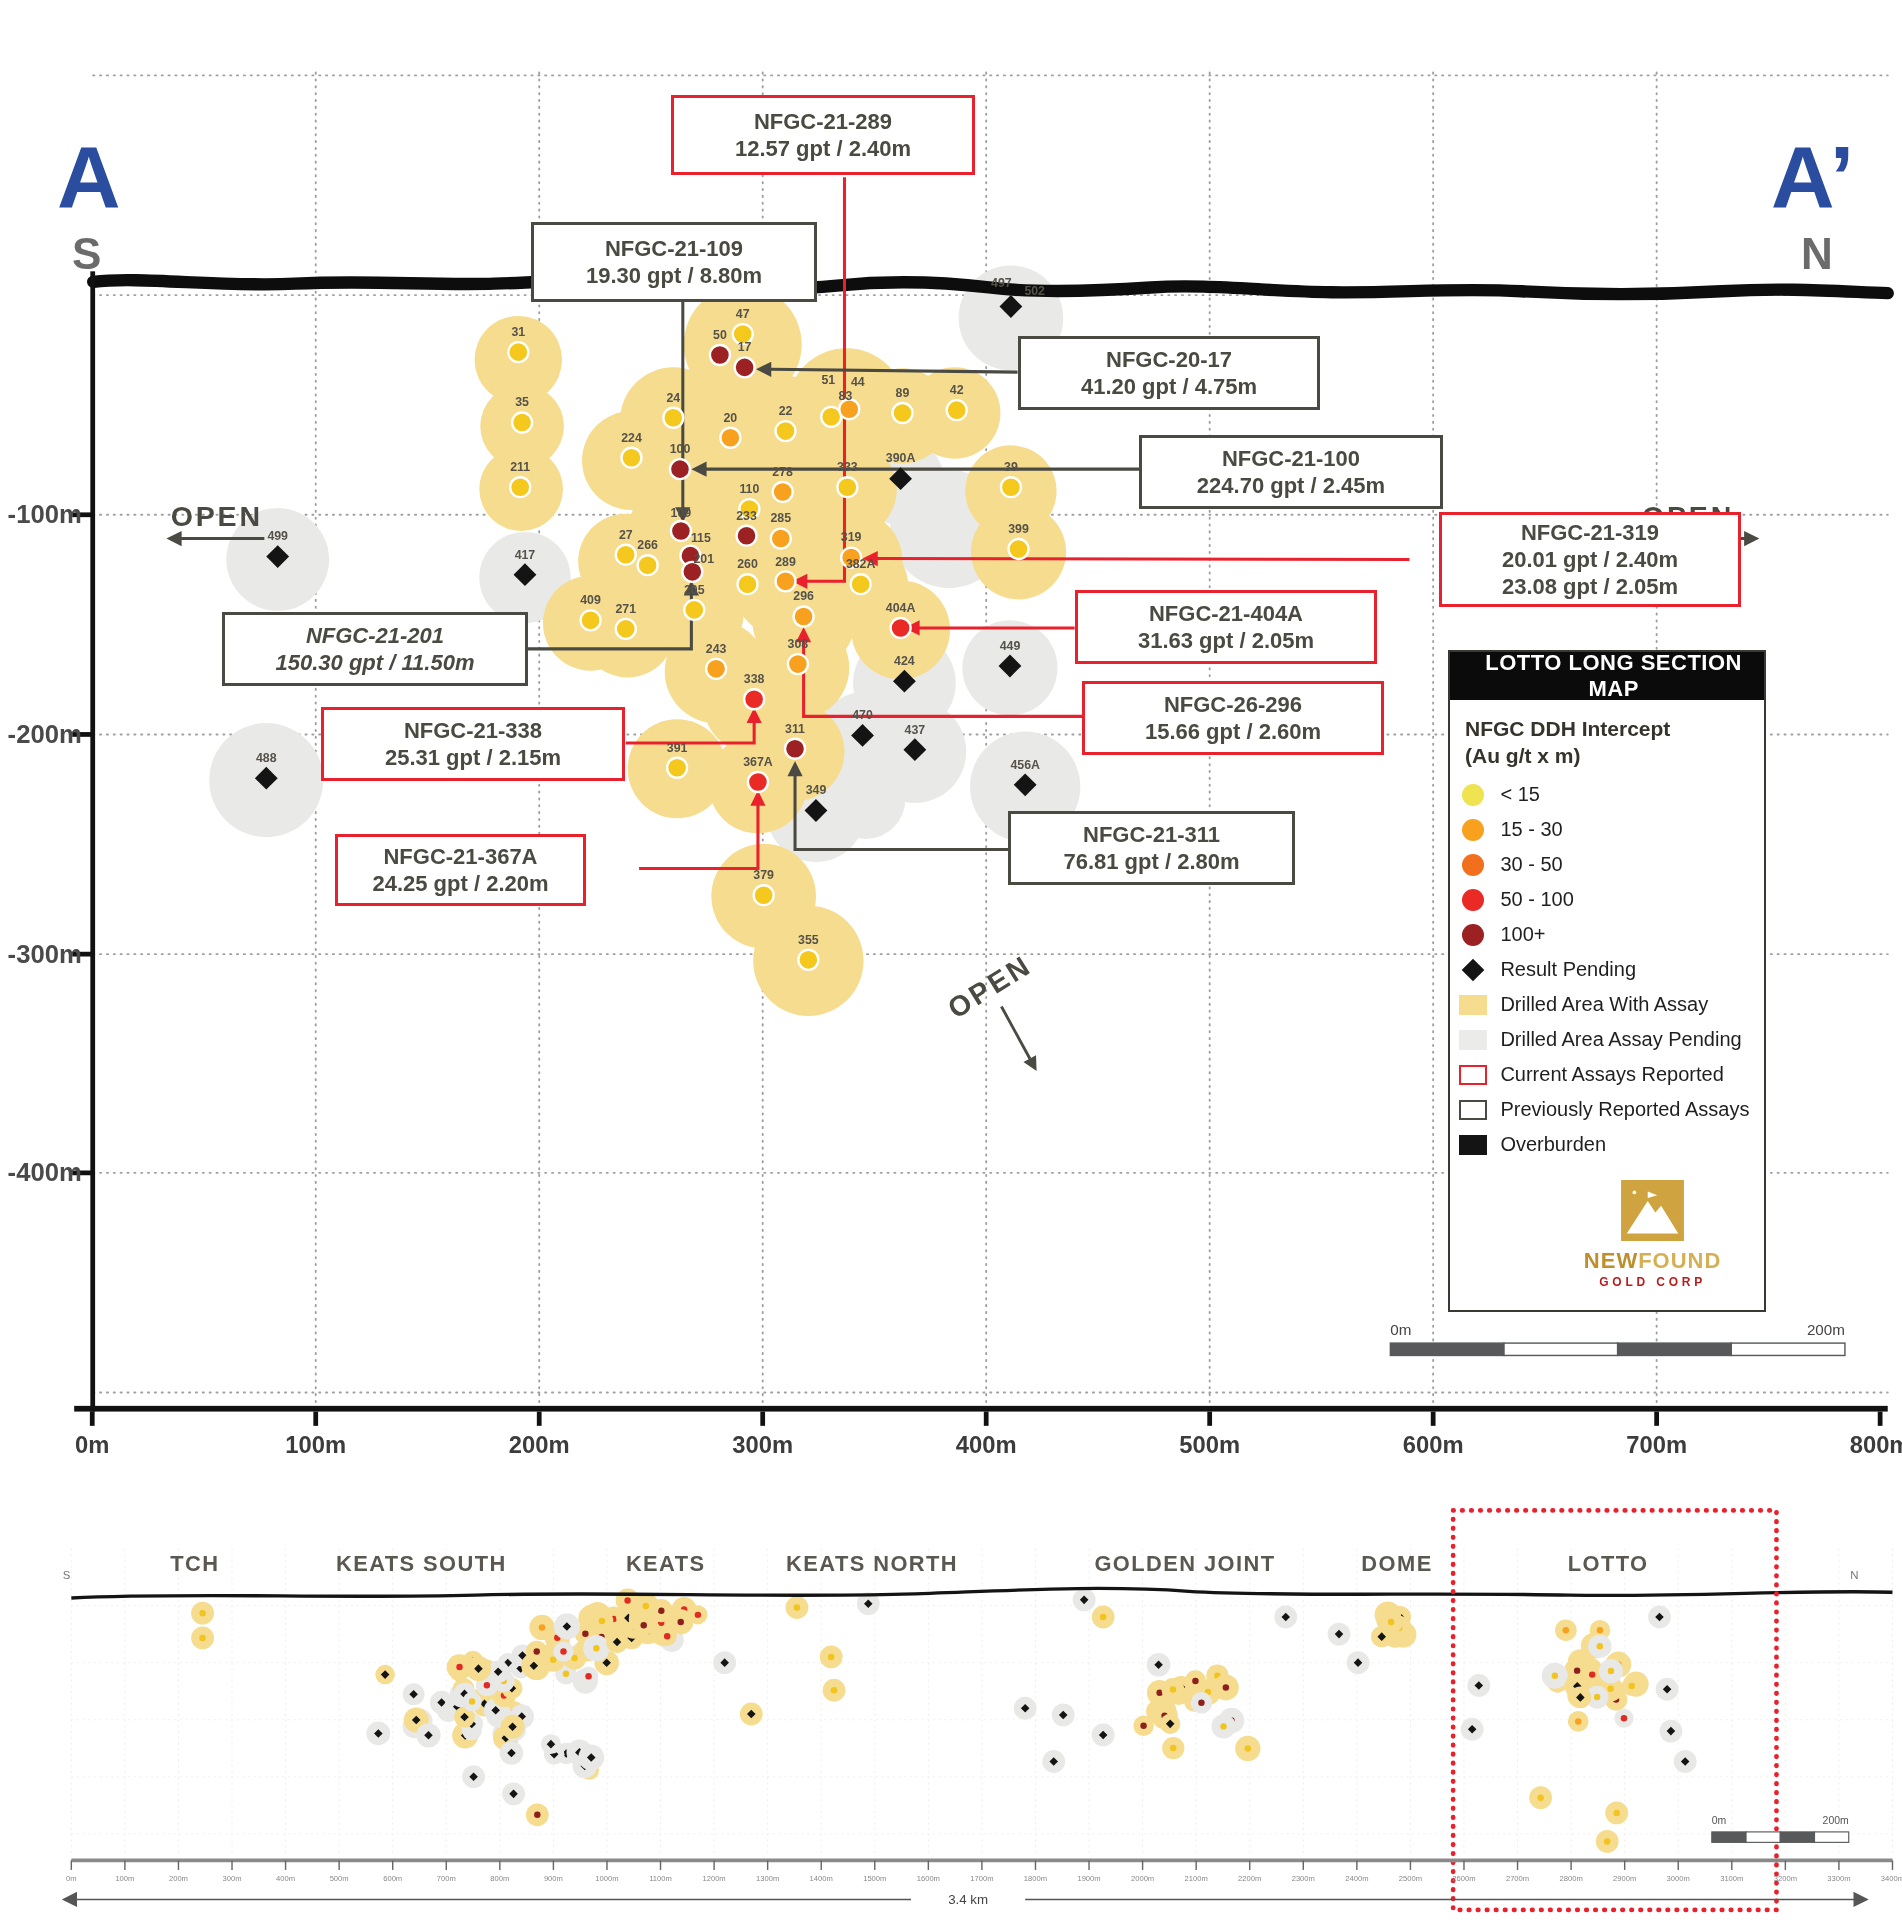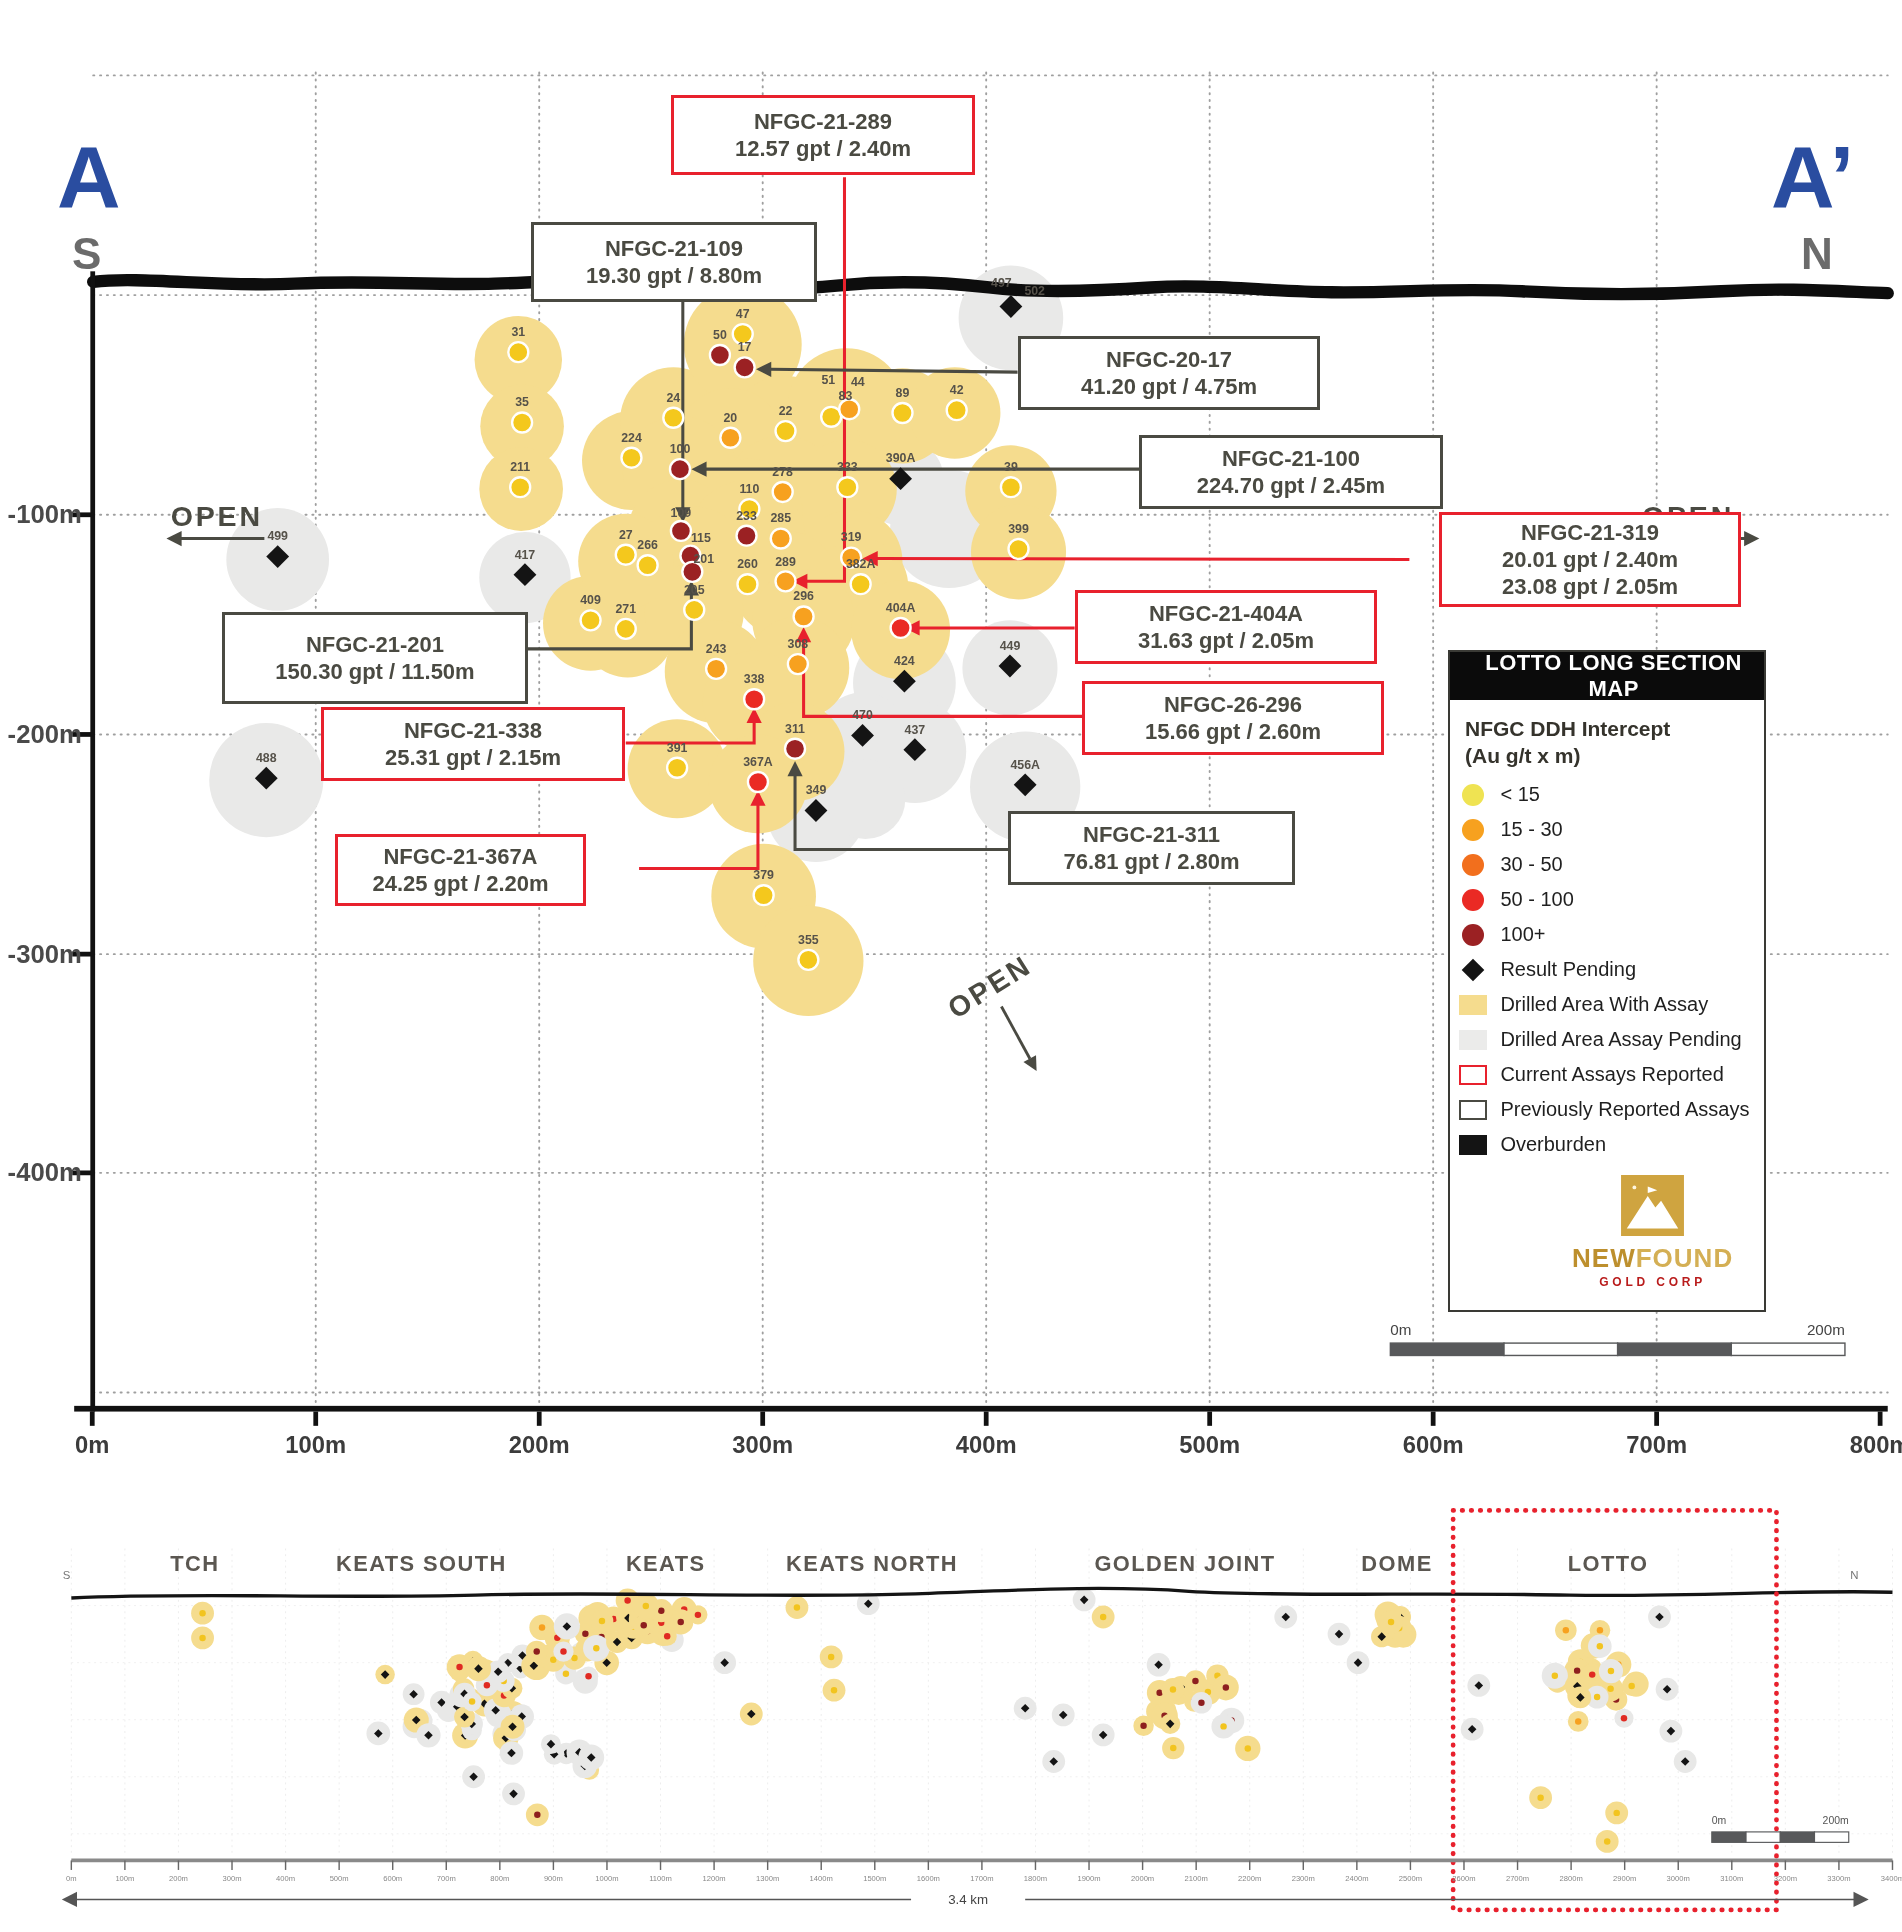--- a/index.html
+++ b/index.html
@@ -22,21 +22,21 @@
   .leg-title{background:#0B0B0B;color:#fff;font-weight:700;font-size:22px;height:48px;
              display:flex;align-items:center;padding-left:13.3px;letter-spacing:0.5px;text-align:center;}
   .leg-sub{font-size:21px;font-weight:700;color:#35332C;padding:15px 0 7.6px 15px;line-height:1.3;}
   .leg-row{display:flex;align-items:center;height:35px;padding-left:7px;font-size:20px;color:#1F1F1F;}
   .leg-ic{width:32px;display:flex;justify-content:center;align-items:center;margin-right:11.4px;}
   .ic-dot{width:22px;height:22px;border-radius:50%;}
   .ic-diamond{width:16px;height:16px;background:#141414;transform:rotate(45deg);}
   .ic-sw{width:28.5px;height:20px;}
   .ic-out{width:28.5px;height:20px;background:#fff;border:2.9px solid;box-sizing:border-box;}
   .logo{position:absolute;right:11.4px;bottom:21px;width:200px;text-align:center;}
-  .logo-word{font-size:26px;letter-spacing:1px;margin-top:3.8px;}
+  .logo-word{font-size:22px;letter-spacing:1px;margin-top:3.8px;}
   .logo-word .new{color:#BD8F2D;font-weight:800;}
   .logo-word .found{color:#D4AF54;font-weight:700;}
   .logo-sub{font-size:12px;font-weight:700;color:#b91c1c;letter-spacing:3.8px;margin-top:1px;}
 </style>
 </head>
 <body>
 
 <div id="canvas">
   <svg id="gfx" width="1902" height="1933" viewBox="0 0 2000 2032">
       <g>
@@ -948,21 +948,21 @@
       </div>
       <div class="callout gray" style="left: 1139px; top: 435px; width: 304px; height: 74px;">
         <div>NFGC-21-100</div>
         <div>224.70 gpt / 2.45m</div>
       </div>
       <div class="callout red" style="left: 1410px; top: 512px; width: 302px; height: 95px; margin-left: 29px;">
         <div>NFGC-21-319</div>
         <div>20.01 gpt / 2.40m</div>
         <div>23.08 gpt / 2.05m</div>
       </div>
-      <div class="callout gray" style="left: 222px; top: 612px; width: 306px; height: 92px;">
+      <div class="callout gray" style="left: 222px; top: 612px; width: 306px; height: 74px; font-style: italic;">
         <div>NFGC-21-201</div>
         <div>150.30 gpt / 11.50m</div>
       </div>
       <div class="callout red" style="left: 1075px; top: 590px; width: 302px; height: 74px;">
         <div>NFGC-21-404A</div>
         <div>31.63 gpt / 2.05m</div>
       </div>
       <div class="callout red" style="left: 1082px; top: 681px; width: 302px; height: 74px;">
         <div>NFGC-26-296</div>
         <div>15.66 gpt / 2.60m</div>

